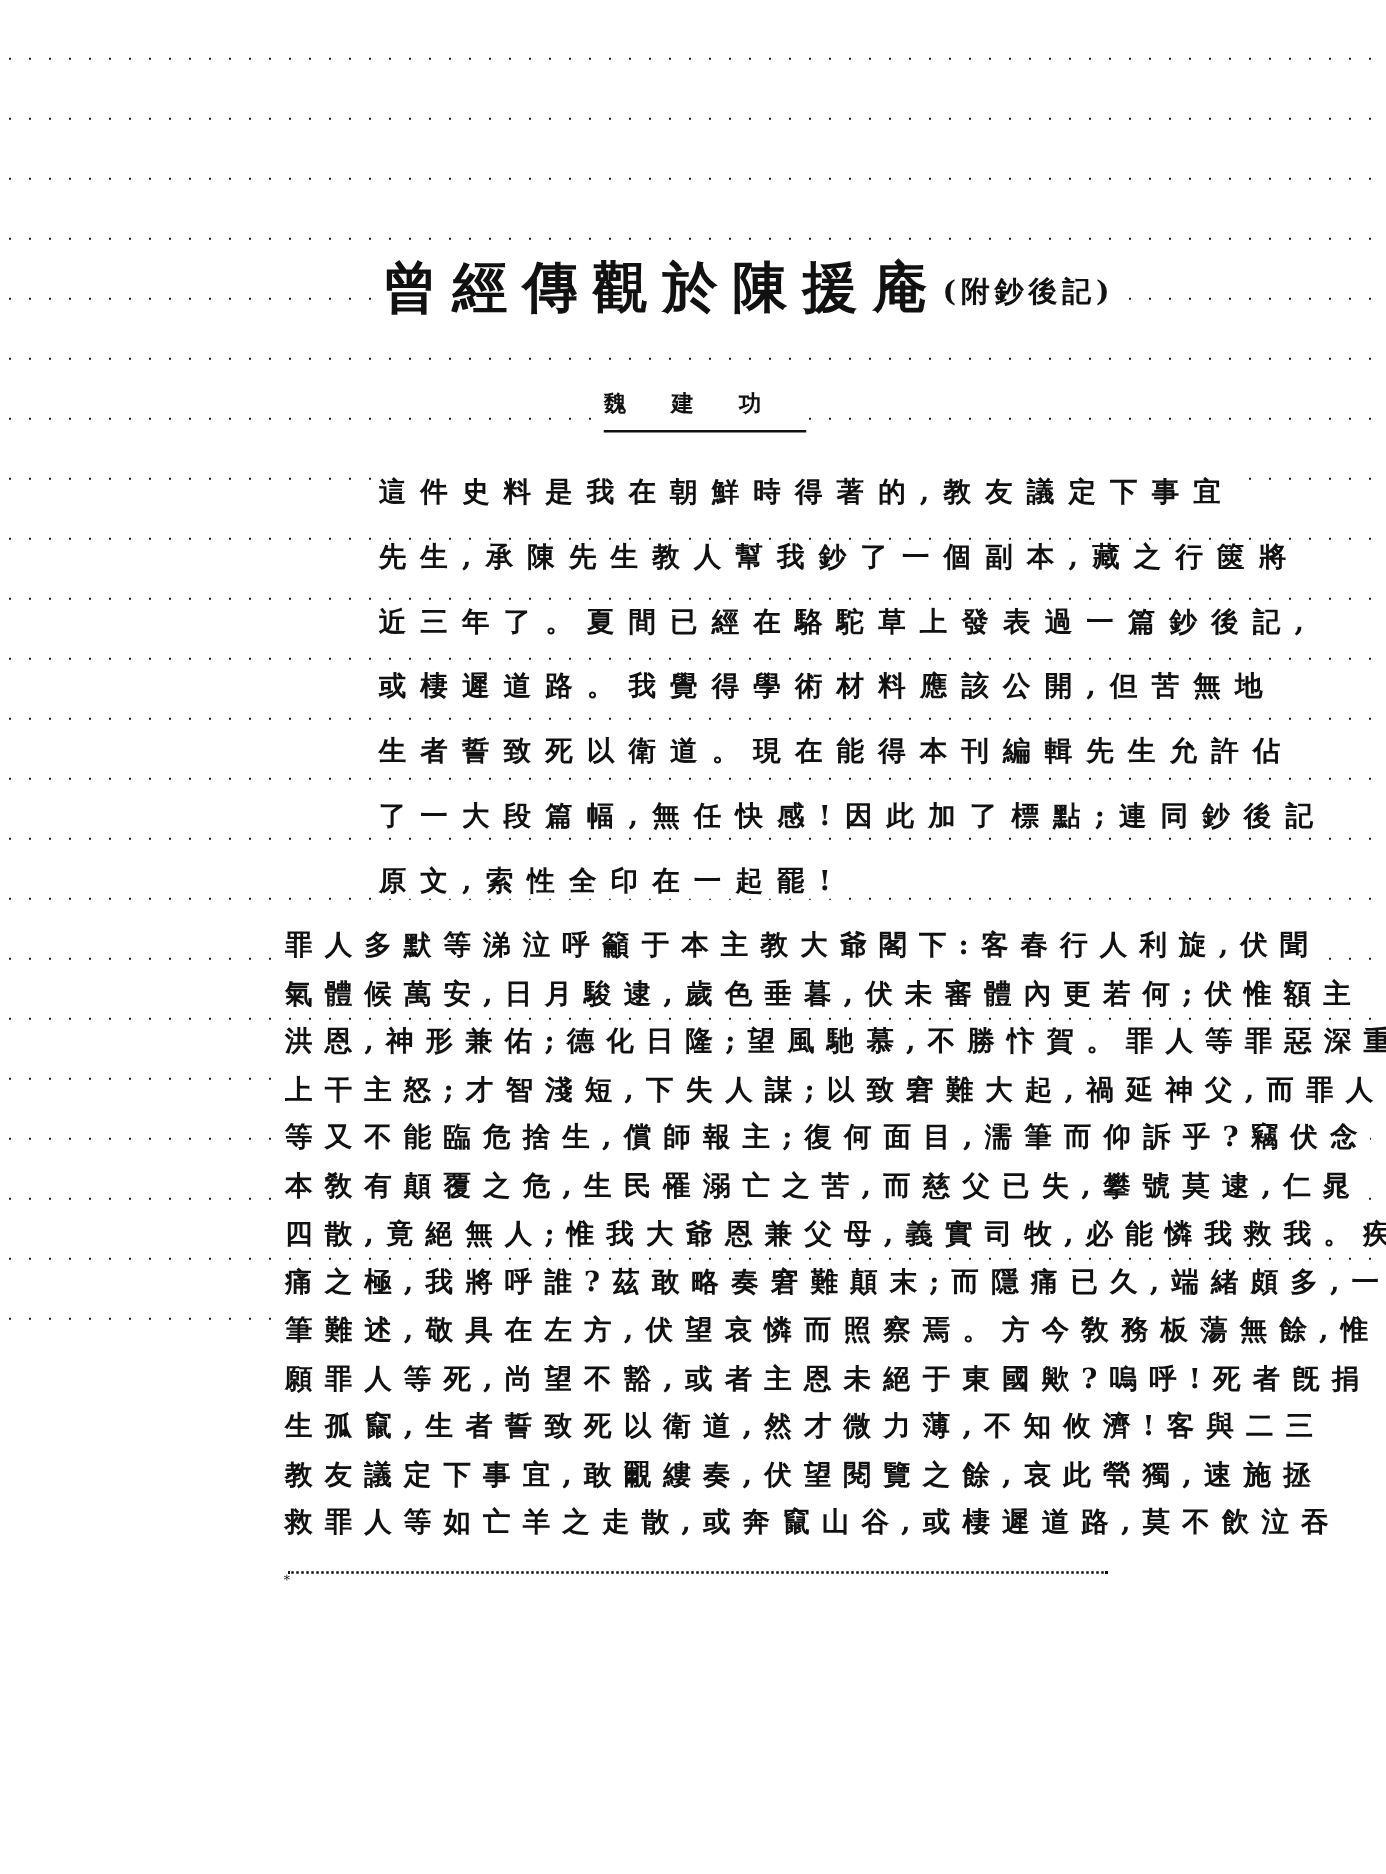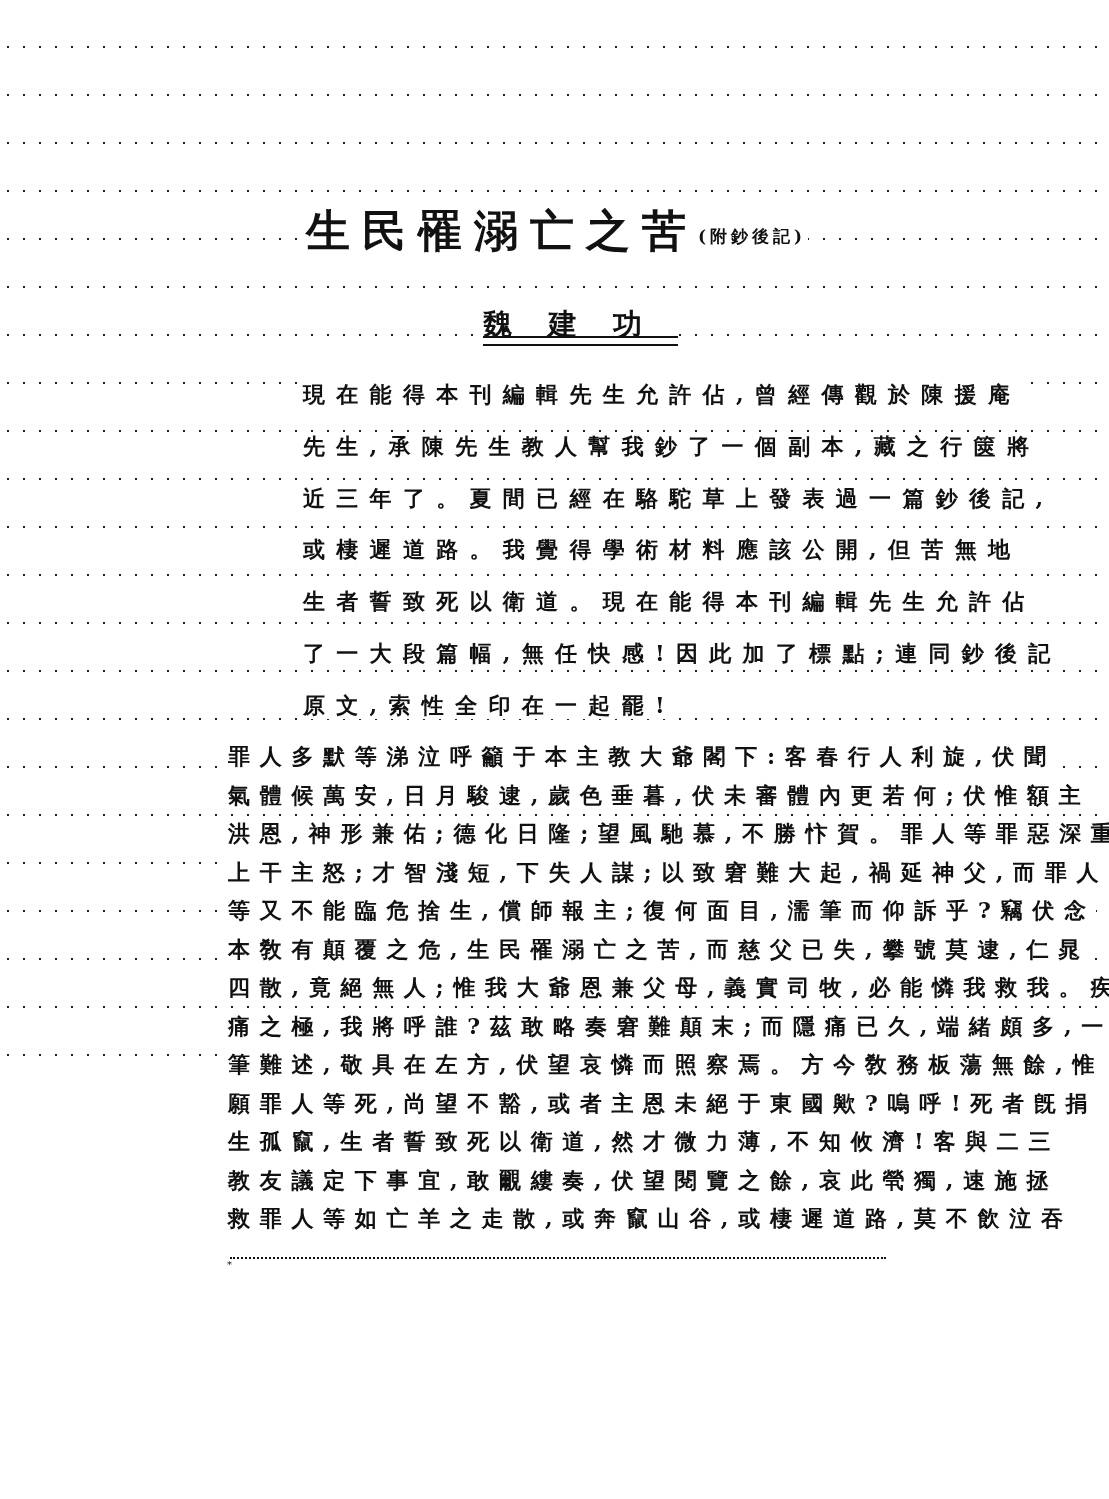--- a/index.html
+++ b/index.html
@@ -11,26 +11,26 @@
     background-size: 16px 48px;
     background-position: 0px 0px;
     z-index: 0;
   }
   .page { position: absolute; left: 0; top: 0; width: 1109px; height: 1499px; z-index: 1; }
   .title {
     position: absolute; left: 304px; top: 202px;
     font-size: 44px; font-weight: bold; letter-spacing: 12px; white-space: nowrap;
     background: #fff; padding: 0 2px; line-height: 58px;
   }
-  .title .sub { font-size: 17px; letter-spacing: 4px; vertical-align: 4px; }
+  .title .sub { font-size: 23px; letter-spacing: 4px; vertical-align: 4px; }
   .author {
     position: absolute; left: 483px; top: 308px;
-    font-size: 29px; font-weight: bold; letter-spacing: 36px; white-space: nowrap;
+    font-size: 18px; font-weight: bold; letter-spacing: 36px; white-space: nowrap;
     border-bottom: 2px solid #111; padding-bottom: 4px; line-height: 32px;
-    background: #fff; padding-right: 0; text-decoration: underline;
+    background: #fff; padding-right: 0;
   }
   .intro {
     position: absolute; left: 303px; top: 380px; width: 580px;
   }
   .intro .line, .body .line {
     font-size: 22px; font-weight: bold; white-space: nowrap; background: #fff;
     letter-spacing: 11.3px; line-height: 28px; display: block; width: max-content;
   }
   .intro .line { height: 28px; margin-bottom: 23.8px; }
   .intro .date { margin-left: 112px; letter-spacing: 6px; }
@@ -43,27 +43,27 @@
   .rule-mark { position: absolute; left: 227px; top: 1260px; font-size: 10px; line-height: 10px; }
 </style>
 </head>
 <body>
 
 <div class="dotgrid"></div>
 
 <div class="page">
 
   <div class="title">
-    <span>生民罹溺亡之苦</span><span class="sub">(附鈔後記)</span>
+    <span>曾經傳觀於陳援庵</span><span class="sub">(附鈔後記)</span>
   </div>
 
   <div class="author">魏建功</div>
 
   <div class="intro">
-    <span class="line">現在能得本刊編輯先生允許佔,曾經傳觀於陳援庵</span>
+    <span class="line">這件史料是我在朝鮮時得著的,教友議定下事宜</span>
     <span class="line">先生,承陳先生教人幫我鈔了一個副本,藏之行篋將</span>
     <span class="line">近三年了。夏間已經在駱駝草上發表過一篇鈔後記,</span>
     <span class="line">或棲遲道路。我覺得學術材料應該公開,但苦無地</span>
     <span class="line">生者誓致死以衛道。現在能得本刊編輯先生允許佔</span>
     <span class="line">了一大段篇幅,無任快感!因此加了標點;連同鈔後記</span>
     <span class="line">原文,索性全印在一起罷!</span>
     <span class="line date">十九(一九三〇),十二,十二。</span>
   </div>
 
   <div class="body">

